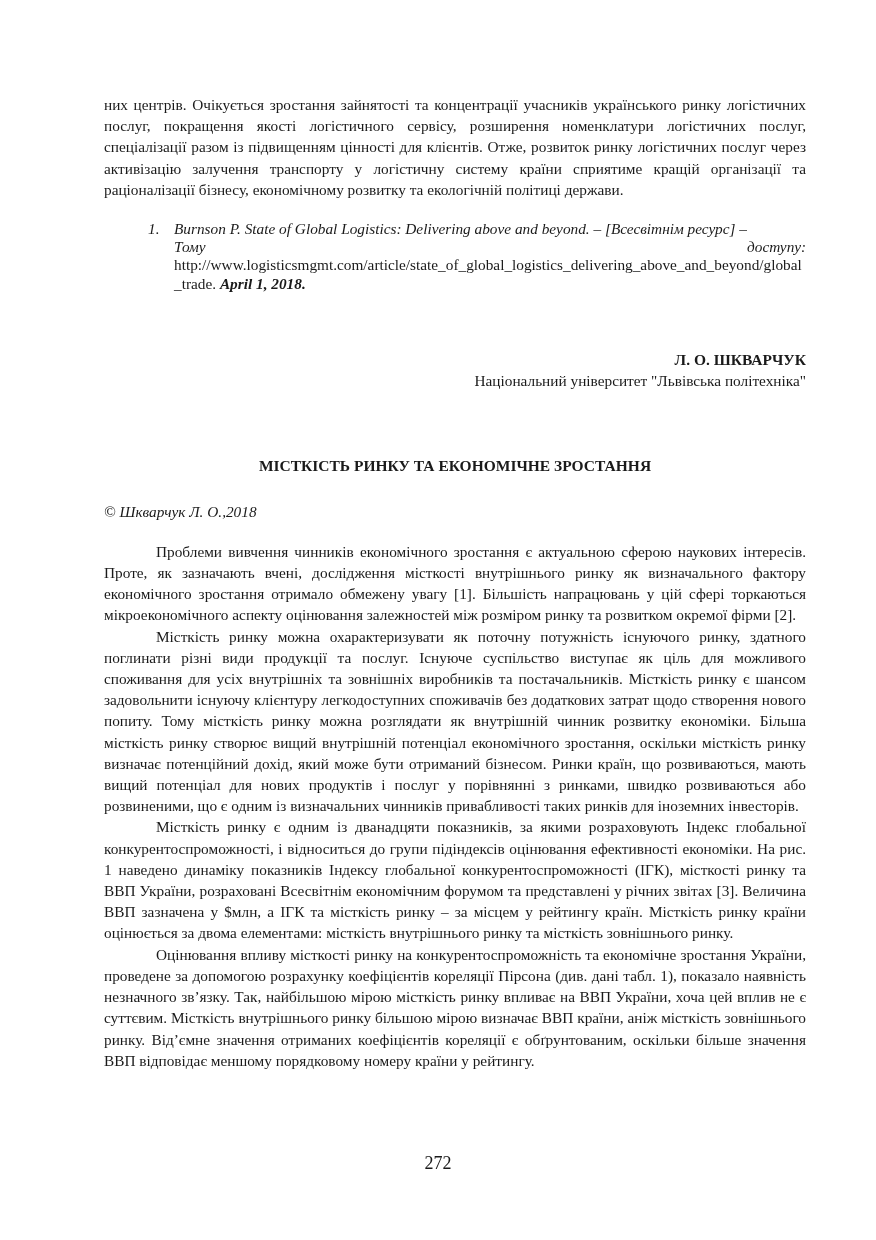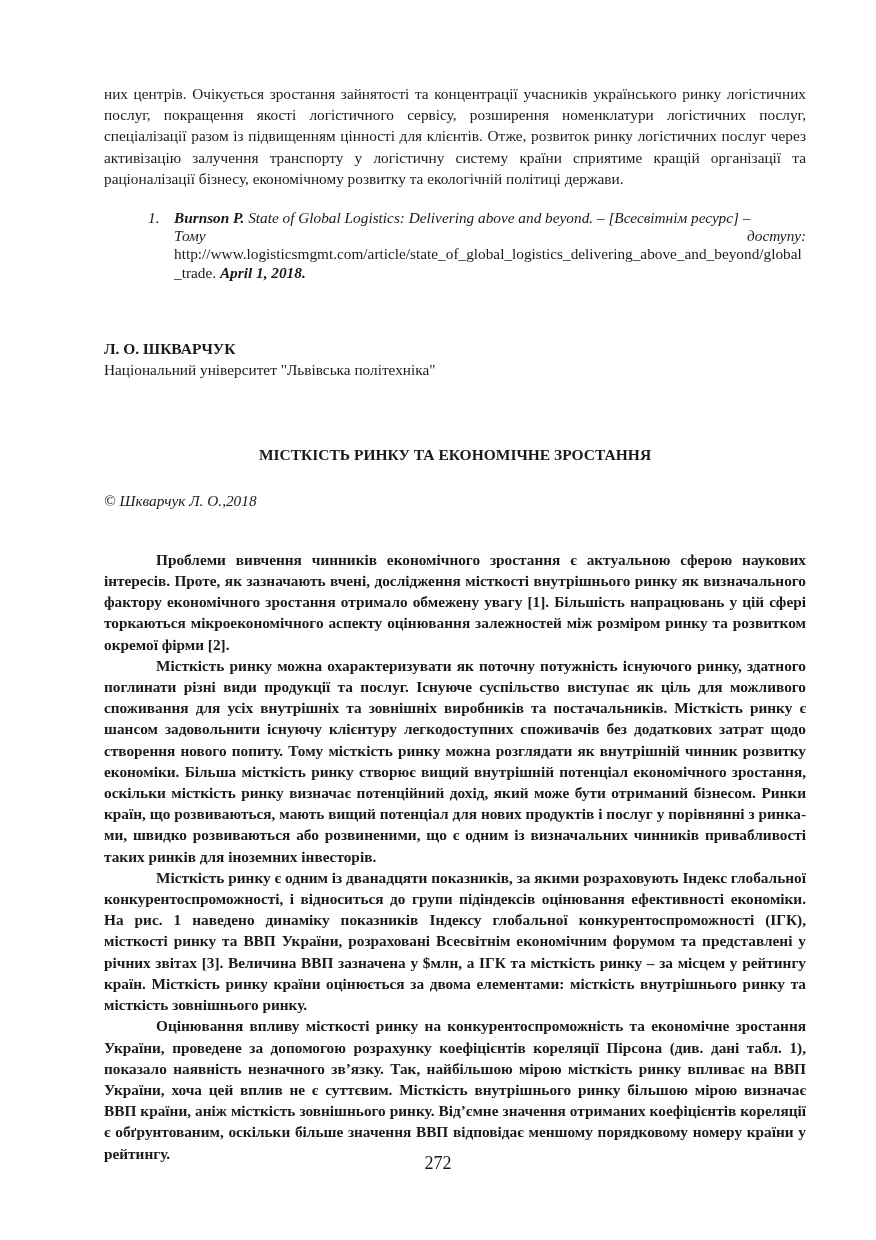--- a/index.html
+++ b/index.html
@@ -1,34 +1,34 @@
 <!DOCTYPE html>
 <html><head>
 <meta charset="utf-8">
 <style>
   html, body { margin: 0; padding: 0; background: #ffffff; }
   body { width: 876px; height: 1240px; position: relative; overflow: hidden;
          font-family: "Liberation Serif", "DejaVu Serif", serif; color: #1a1a1a; }
-  .page { position: absolute; left: 104px; top: 83px; width: 702px; }
+  .page { position: absolute; left: 104px; top: 94px; width: 702px; }
   p { margin: 0; font-size: 15.3px; line-height: 21.2px; text-align: justify; }
   p.indent { text-indent: 52px; }
   p.last { text-align-last: left; }
   .ref-list { margin: 20px 0 0 0; padding: 0; list-style: none; }
   .ref-item { position: relative; padding-left: 70px; font-size: 15.3px; line-height: 18.2px; }
   .ref-num { position: absolute; left: 44px; top: 0; font-style: italic; }
-  .ref-author { font-weight: bold; font-style: italic; margin-top: 20px; }
+  .ref-author { font-weight: normal; font-style: italic; margin-top: 20px; }
   .ref-title { font-style: italic; }
   .ref-access { display: flex; justify-content: space-between; font-style: italic; }
   .ref-date { font-weight: bold; font-style: italic; }
-  .author-block { text-align: left; margin-top: 56px; }
+  .author-block { text-align: right; margin-top: 56px; }
   .author-name { font-weight: bold; font-size: 15.5px; line-height: 21px; }
   .affiliation { font-size: 15.3px; line-height: 21px; }
   .article-title { text-align: center; font-weight: bold; font-size: 15.5px; margin-top: 66px; }
   .copyright { font-style: italic; font-size: 15.3px; margin-top: 28px; }
-  .body-text { margin-top: 39px; font-weight: bold; }
+  .body-text { margin-top: 20px; }
   .page-number { position: absolute; top: 1153px; left: 0; width: 876px; text-align: center; font-size: 18px; }
 </style>
 </head>
 <body>
 
 <div class="page">
 
   <p class="last">них центрів. Очікується зростання зайнятості та концентрації учасників українського  ринку логістичних послуг, покращення якості логістичного сервісу, розширення номенклатури логістичних послуг, спеціалізації разом із підвищенням цінності для клієнтів. Отже, розвиток ринку логістичних послуг через активізацію залучення транспорту у логістичну систему країни сприятиме кращій організації та раціоналізації бізнесу, економічному розвитку та екологічній політиці держави.</p>
 
   <ul class="ref-list">

